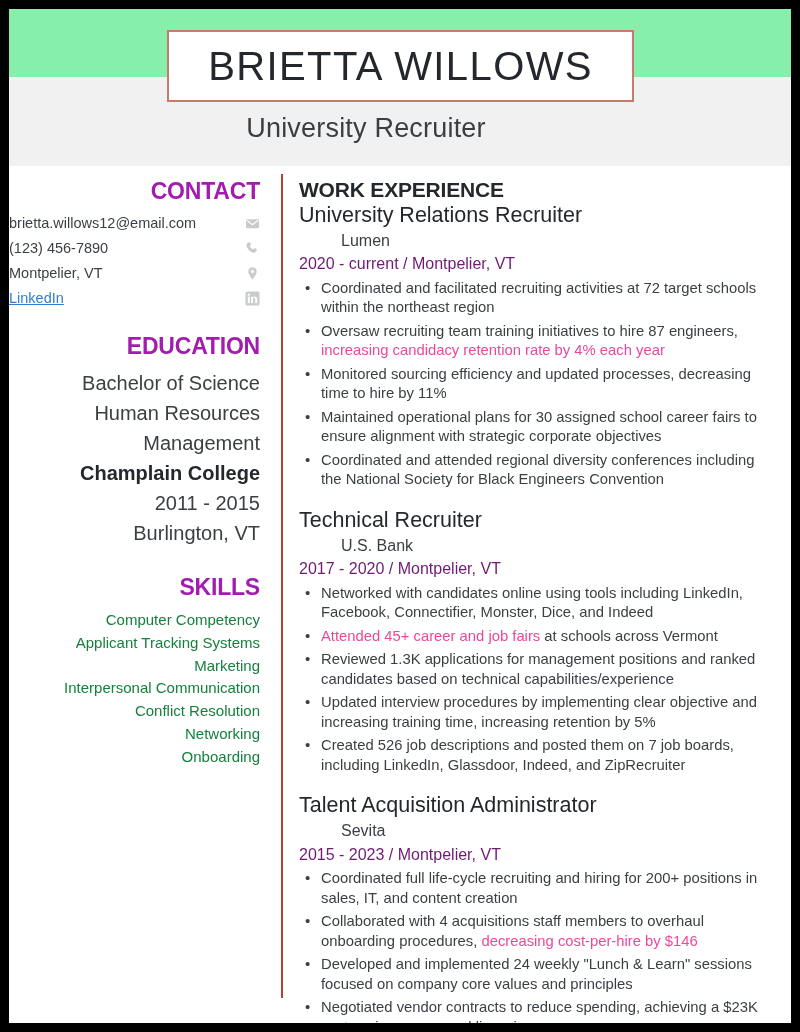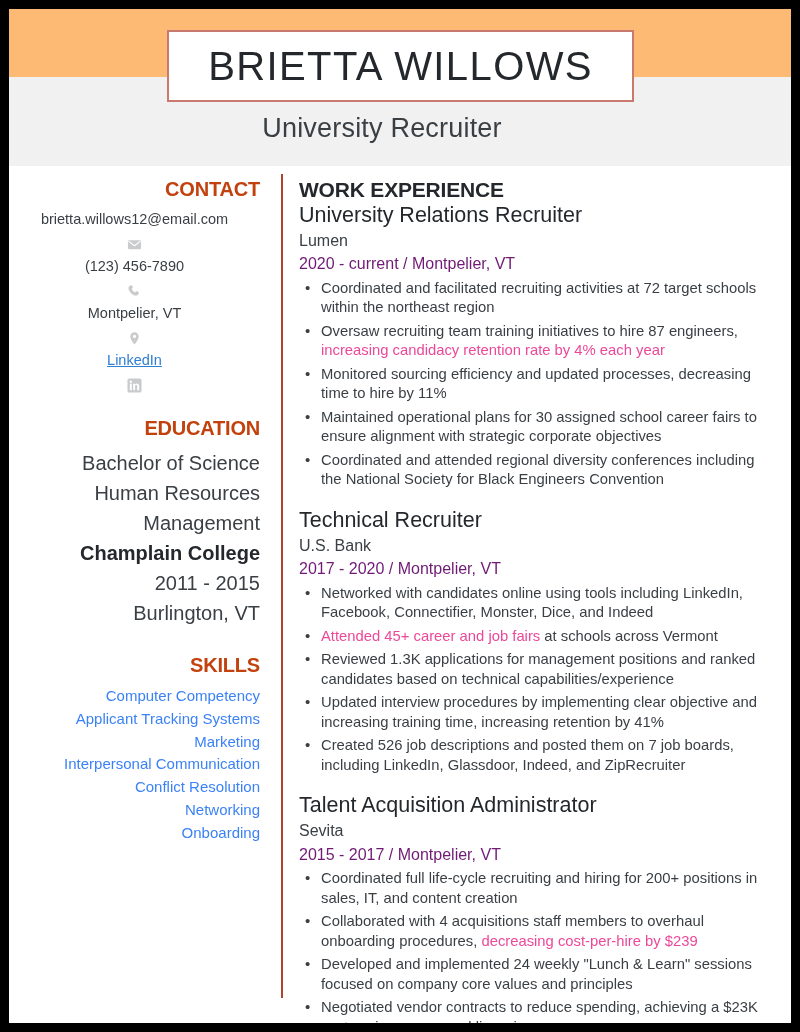--- a/index.html
+++ b/index.html
@@ -18,21 +18,21 @@
     width: 782px;
     height: 1014px;
     background: #ffffff;
     overflow: hidden;
   }
 
   
   .header {
     position: relative;
     height: 157px;
-    background: #fdba74;
+    background: #86efac;
   }
   .header-band {
     position: absolute;
     left: 0;
     top: 68px;
     width: 782px;
     height: 89px;
     background: #f1f1f1;
   }
   .name-box {
@@ -49,21 +49,21 @@
   }
   .name-text {
     font-size: 40px;
     font-weight: 400;
     letter-spacing: 1.4px;
     color: #24282c;
     white-space: nowrap;
   }
   .job-title-header {
     position: absolute;
-    left: 16px;
+    left: 0;
     top: 104px;
     width: 714px;
     text-align: center;
     font-size: 27px;
     font-weight: 400;
     color: #3a3f44;
     letter-spacing: 0.2px;
   }
 
   
@@ -90,40 +90,39 @@
   }
 
   .main-col {
     flex: 1;
     padding-left: 27px;
     padding-right: 12px;
   }
 
   
   .side-heading {
-    font-size: 20px;
+    font-size: 23px;
     font-weight: bold;
-    color: #c2410c;
+    color: #a21caf;
     letter-spacing: -0.2px;
     margin-bottom: 8px;
     font-stretch: condensed;
   }
   .side-block { margin-bottom: 26px; }
   .side-block.first { margin-bottom: 24px; }
 
   .contact-row {
     display: flex;
     align-items: center;
-    justify-content: flex-start;
+    justify-content: space-between;
     gap: 7px;
     margin-bottom: 4px;
     font-size: 14.5px;
     color: #3a3f44;
     line-height: 1.45;
-    flex-direction: column;
   }
   .contact-text { white-space: nowrap; }
   .contact-link {
     color: #2f7fd0;
     text-decoration: underline;
   }
   .cicon {
     width: 15px;
     height: 15px;
     flex: 0 0 15px;
@@ -135,21 +134,21 @@
 
   .side-line {
     font-size: 20px;
     color: #3a3f44;
     line-height: 1.5;
   }
   .side-line.bold { font-weight: bold; color: #24282c; margin-left: 33px; }
 
   .skill-line {
     font-size: 15px;
-    color: #3b82f6;
+    color: #15803d;
     line-height: 1.52;
   }
 
   
   .main-heading {
     font-size: 21px;
     font-weight: bold;
     color: #24282c;
     letter-spacing: -0.2px;
     font-stretch: condensed;
@@ -159,20 +158,21 @@
     font-size: 21.5px;
     font-weight: 400;
     color: #24282c;
     line-height: 1.25;
   }
   .job-company {
     font-size: 16px;
     color: #3a3f44;
     line-height: 1.4;
     margin-top: 1px;
+    margin-left: 42px;
   }
   .job-meta {
     font-size: 16px;
     color: #701a75;
     line-height: 1.4;
     margin-top: 1px;
     margin-bottom: 3px;
   }
   .bullets { list-style: none; }
   .bullet {
@@ -297,31 +297,31 @@
             </ul>
           </div>
           <div class="job">
             <div class="job-title">Technical Recruiter</div>
             <div class="job-company">U.S. Bank</div>
             <div class="job-meta">2017 - 2020  /  Montpelier, VT</div>
             <ul class="bullets">
               <li class="bullet">Networked with candidates online using tools including LinkedIn, Facebook, Connectifier, Monster, Dice, and Indeed</li>
               <li class="bullet"><b>Attended 45+ career and job fairs</b> at schools across Vermont</li>
               <li class="bullet">Reviewed 1.3K applications for management positions and ranked candidates based on technical capabilities/experience</li>
-              <li class="bullet">Updated interview procedures by implementing clear objective and increasing training time, increasing retention by 41%</li>
+              <li class="bullet">Updated interview procedures by implementing clear objective and increasing training time, increasing retention by 5%</li>
               <li class="bullet">Created 526 job descriptions and posted them on 7 job boards, including LinkedIn, Glassdoor, Indeed, and ZipRecruiter</li>
             </ul>
           </div>
           <div class="job">
             <div class="job-title">Talent Acquisition Administrator</div>
             <div class="job-company">Sevita</div>
-            <div class="job-meta">2015 - 2017  /  Montpelier, VT</div>
+            <div class="job-meta">2015 - 2023  /  Montpelier, VT</div>
             <ul class="bullets">
               <li class="bullet">Coordinated full life-cycle recruiting and hiring for 200+ positions in sales, IT, and content creation</li>
-              <li class="bullet">Collaborated with 4 acquisitions staff members to overhaul onboarding procedures, <b>decreasing cost-per-hire by $239</b></li>
+              <li class="bullet">Collaborated with 4 acquisitions staff members to overhaul onboarding procedures, <b>decreasing cost-per-hire by $146</b></li>
               <li class="bullet">Developed and implemented 24 weekly "Lunch &amp; Learn" sessions focused on company core values and principles</li>
               <li class="bullet">Negotiated vendor contracts to reduce spending, achieving a $23K cost savings on annual licensing</li>
             </ul>
           </div>
         </div>
     </div>
 
   </div>
 </div>
 

